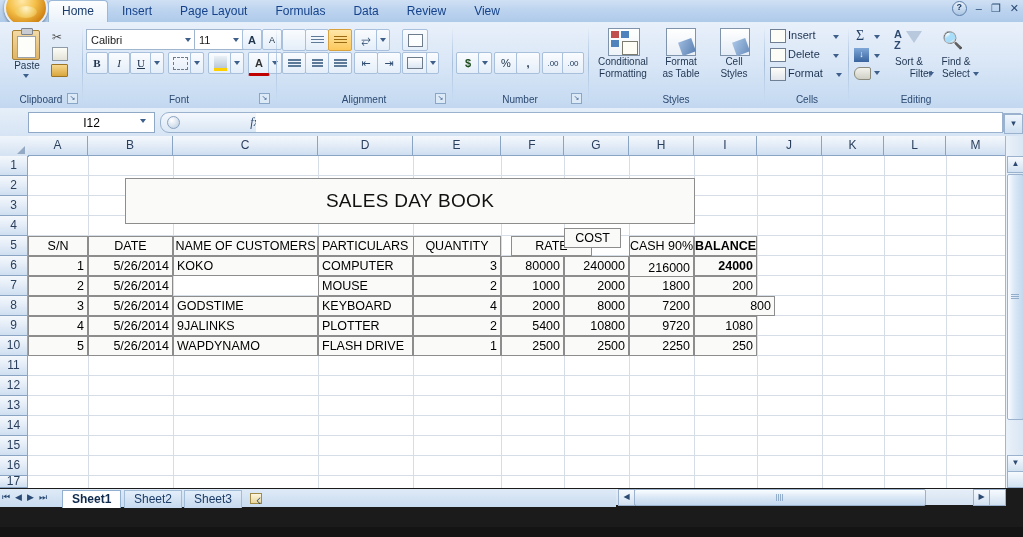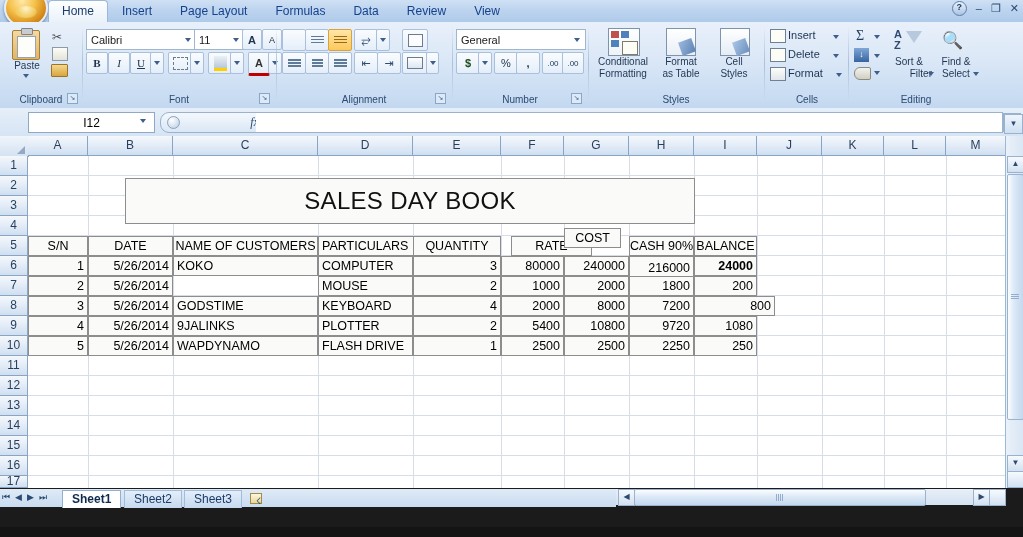--- a/index.html
+++ b/index.html
@@ -157,21 +157,21 @@
     position:absolute;box-sizing:border-box;font-size:12.5px;color:#000;
     display:flex;align-items:center;padding:0 3px;white-space:nowrap;
     font-family:"Liberation Sans", sans-serif;
   }
   .cell.r{justify-content:flex-end;}
   .cell.c{justify-content:center;}
   .bordered{border:1px solid #8d8d8d;background:#fafaf8;}
   .titlecell{
     position:absolute;box-sizing:border-box;border:1px solid #8d8d8d;background:#fafaf8;
     display:flex;align-items:center;justify-content:center;
-    font-size:24px;color:#111;letter-spacing:.3px;
+    font-size:19px;color:#111;letter-spacing:.3px;
   }
 
   
   .vsb{
     position:absolute;right:0;top:136px;width:17px;height:352px;
     background:linear-gradient(to right,#eaf1f9,#d9e6f4);border-left:1px solid #9bb8d8;
   }
   .vsb .arr{
     position:absolute;left:1px;width:15px;height:15px;
     background:linear-gradient(to bottom,#f6fafe,#d2e1f1);border:1px solid #9ab2cd;
@@ -363,24 +363,20 @@
             <span class="arwd"></span>
           </div>
       </div>
       <div class="gl">Alignment</div>
       <div class="dlg" style="right:4px;">↘</div>
     </div>
     <div class="sep" style="left:452px;"></div>
 
     <div class="grp" style="left:454px;width:132px;">
       <div class="gbody">
-        <div class="combo" style="left:2px;top:3px;width:124px;height:19px;">
-          <span>General</span>
-          <span class="arwd" style="position:absolute;right:5px;top:8px;"></span>
-        </div>
         <div class="btn box" style="left:2px;top:26px;width:22px;height:20px;font-weight:bold;color:#1f4d20;">$</div>
         <div class="btn box" style="left:24px;top:26px;width:12px;height:20px;">
             <span class="arwd"></span>
           </div>
         <div class="btn box" style="left:40px;top:26px;width:22px;height:20px;">%</div>
         <div class="btn box" style="left:62px;top:26px;width:22px;height:20px;font-weight:bold;">,</div>
         <div class="btn box" style="left:88px;top:26px;width:20px;height:20px;font-size:8px;color:#1e3c60;">.00</div>
         <div class="btn box" style="left:108px;top:26px;width:20px;height:20px;font-size:8px;color:#1e3c60;">.00</div>
       </div>
       <div class="gl">Number</div>
@@ -541,21 +537,21 @@
       <div class="titlecell" style="left:97px;top:22px;width:570px;height:46px;">SALES DAY BOOK</div>
 
       <div class="cell bordered c" style="left:0;top:80px;width:60px;height:20px;">S/N</div>
       <div class="cell bordered c" style="left:60px;top:80px;width:85px;height:20px;">DATE</div>
       <div class="cell bordered c" style="left:145px;top:80px;width:145px;height:20px;">NAME OF CUSTOMERS</div>
       <div class="cell bordered" style="left:290px;top:80px;width:104px;height:20px;">PARTICULARS</div>
       <div class="cell bordered c" style="left:385px;top:80px;width:88px;height:20px;">QUANTITY</div>
       <div class="cell bordered c" style="left:483px;top:80px;width:81px;height:20px;">RATE</div>
       <div class="cell bordered c" style="left:536px;top:72px;width:57px;height:20px;">COST</div>
       <div class="cell bordered c" style="left:601px;top:80px;width:65px;height:20px;">CASH 90%</div>
-      <div class="cell bordered c" style="left:666px;top:80px;width:63px;height:20px;">BALANCE</div>
+      <div class="cell bordered c" style="left:666px;top:80px;width:63px;height:20px;font-weight:bold;">BALANCE</div>
 
       <div class="cell bordered r" style="left:0;top:100px;width:60px;height:20px;">1</div>
       <div class="cell bordered r" style="left:60px;top:100px;width:85px;height:20px;">5/26/2014</div>
       <div class="cell bordered" style="left:145px;top:100px;width:145px;height:20px;">KOKO</div>
       <div class="cell bordered" style="left:290px;top:100px;width:95px;height:20px;">COMPUTER</div>
       <div class="cell bordered r" style="left:385px;top:100px;width:88px;height:20px;">3</div>
       <div class="cell bordered r" style="left:473px;top:100px;width:63px;height:20px;">80000</div>
       <div class="cell bordered r" style="left:536px;top:100px;width:65px;height:20px;">240000</div>
       <div class="cell bordered r" style="left:601px;top:100px;width:65px;height:24px;">216000</div>
       <div class="cell bordered r" style="left:666px;top:100px;width:63px;height:20px;font-weight:bold;">24000</div>

